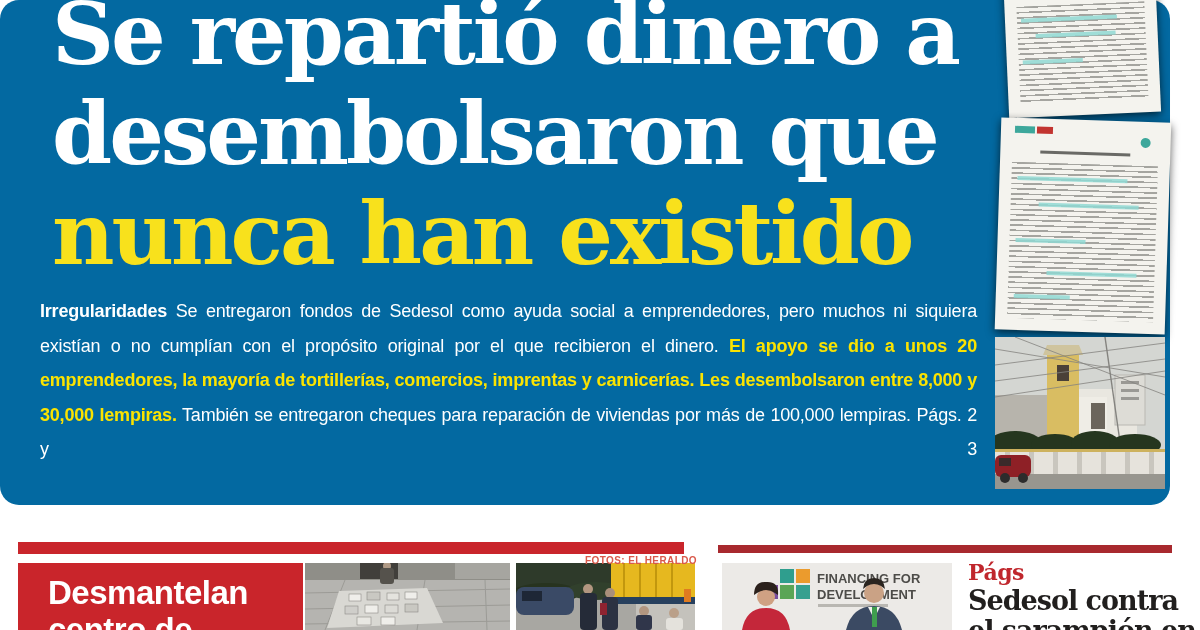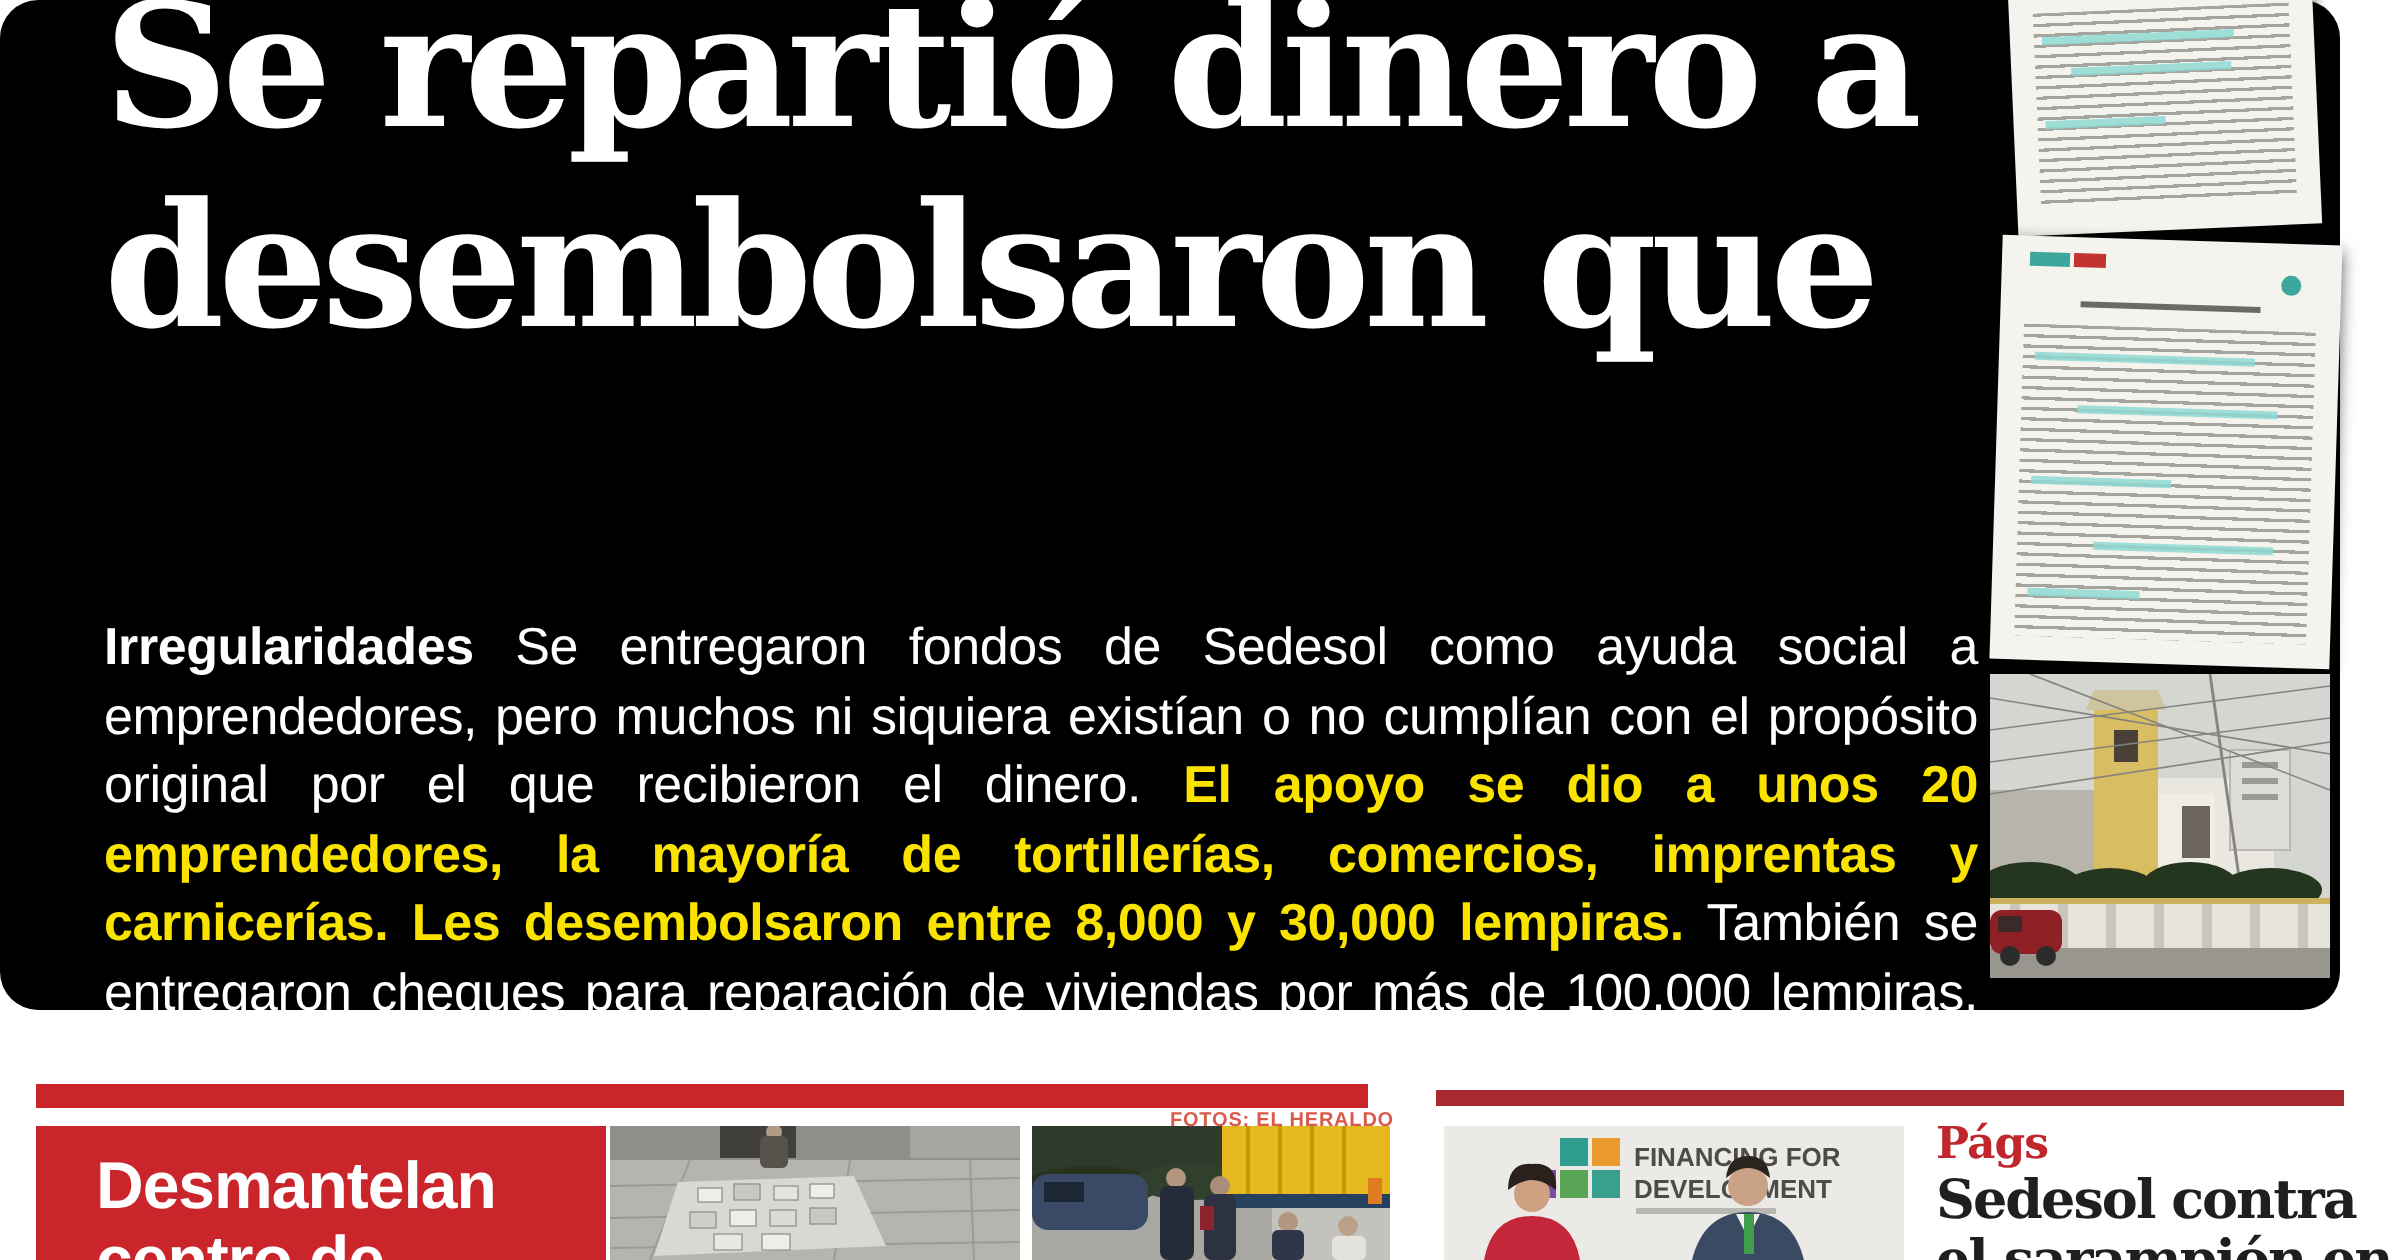--- a/index.html
+++ b/index.html
@@ -1,26 +1,26 @@
 <!DOCTYPE html>
 <html><head>
 <meta charset="utf-8">
 <style>
   html,body{margin:0;padding:0;background:#ffffff;}
   .page{position:relative;width:1200px;height:630px;overflow:hidden;background:#ffffff;
         font-family:"Liberation Sans",sans-serif;}
   
-  .banner{position:absolute;left:0;top:0;width:1170px;height:505px;background:#000000;border-radius:19px;}
+  .banner{position:absolute;left:0;top:0;width:1170px;height:505px;background:#0369a1;border-radius:19px;}
   .headline{position:absolute;left:52px;top:-16px;margin:0;width:940px;
             font-family:"DejaVu Serif",serif;font-weight:bold;font-size:86px;line-height:100px;
             letter-spacing:-3px;color:#ffffff;}
   .headline span{display:block;white-space:nowrap;}
   .hl-yellow{color:#f8e11c;}
-  .deck{position:absolute;left:40px;top:294px;width:937px;margin:12px;
-        font-size:26px;line-height:34.5px;letter-spacing:-0.2px;color:#ffffff;
+  .deck{position:absolute;left:40px;top:294px;width:937px;margin:0;
+        font-size:18px;line-height:34.5px;letter-spacing:-0.2px;color:#ffffff;
         text-align:justify;text-align-last:justify;}
   .deck b{font-weight:700;}
   .deck .dk-yellow{color:#fbe300;font-weight:700;}
   
   .doc{position:absolute;background:#f4f3ee;box-shadow:0 3px 8px rgba(0,0,0,.65);}
   .doc-lines{position:absolute;background:repeating-linear-gradient(180deg,#91918c 0 1.6px,rgba(0,0,0,0) 1.6px 5.2px);opacity:.8;}
   .hlt{position:absolute;background:#8fd8d2;opacity:.85;}
   .doc-title{position:absolute;height:3px;background:#6a6a66;}
   .logo-red{position:absolute;background:#c23430;}
   .logo-teal{position:absolute;background:#3da79b;}
@@ -44,20 +44,21 @@
 </head>
 <body>
 
 <div class="page">
 
   <div class="banner">
 
     <h1 class="headline">
       <span>Se repartió dinero a</span>
       <span>desembolsaron que</span>
+      <span class="hl-yellow">nunca han existido</span>
     </h1>
 
     <p class="deck">
       <b>Irregularidades</b>
       <span>Se entregaron fondos de Sedesol como ayuda social a emprendedores, pero muchos ni siquiera existían o no cumplían con el propósito original por el que recibieron el dinero.</span>
       <b class="dk-yellow">El apoyo se dio a unos 20 emprendedores, la mayoría de tortillerías, comercios, imprentas y carnicerías. Les desembolsaron entre 8,000 y 30,000 lempiras.</b>
       <span>También se entregaron cheques para reparación de viviendas por más de 100,000 lempiras. Págs. 2 y 3</span>
     </p>
 
     <div class="doc" style="left:1006px;top:-30px;width:152px;height:145px;transform:rotate(-2.5deg);">

